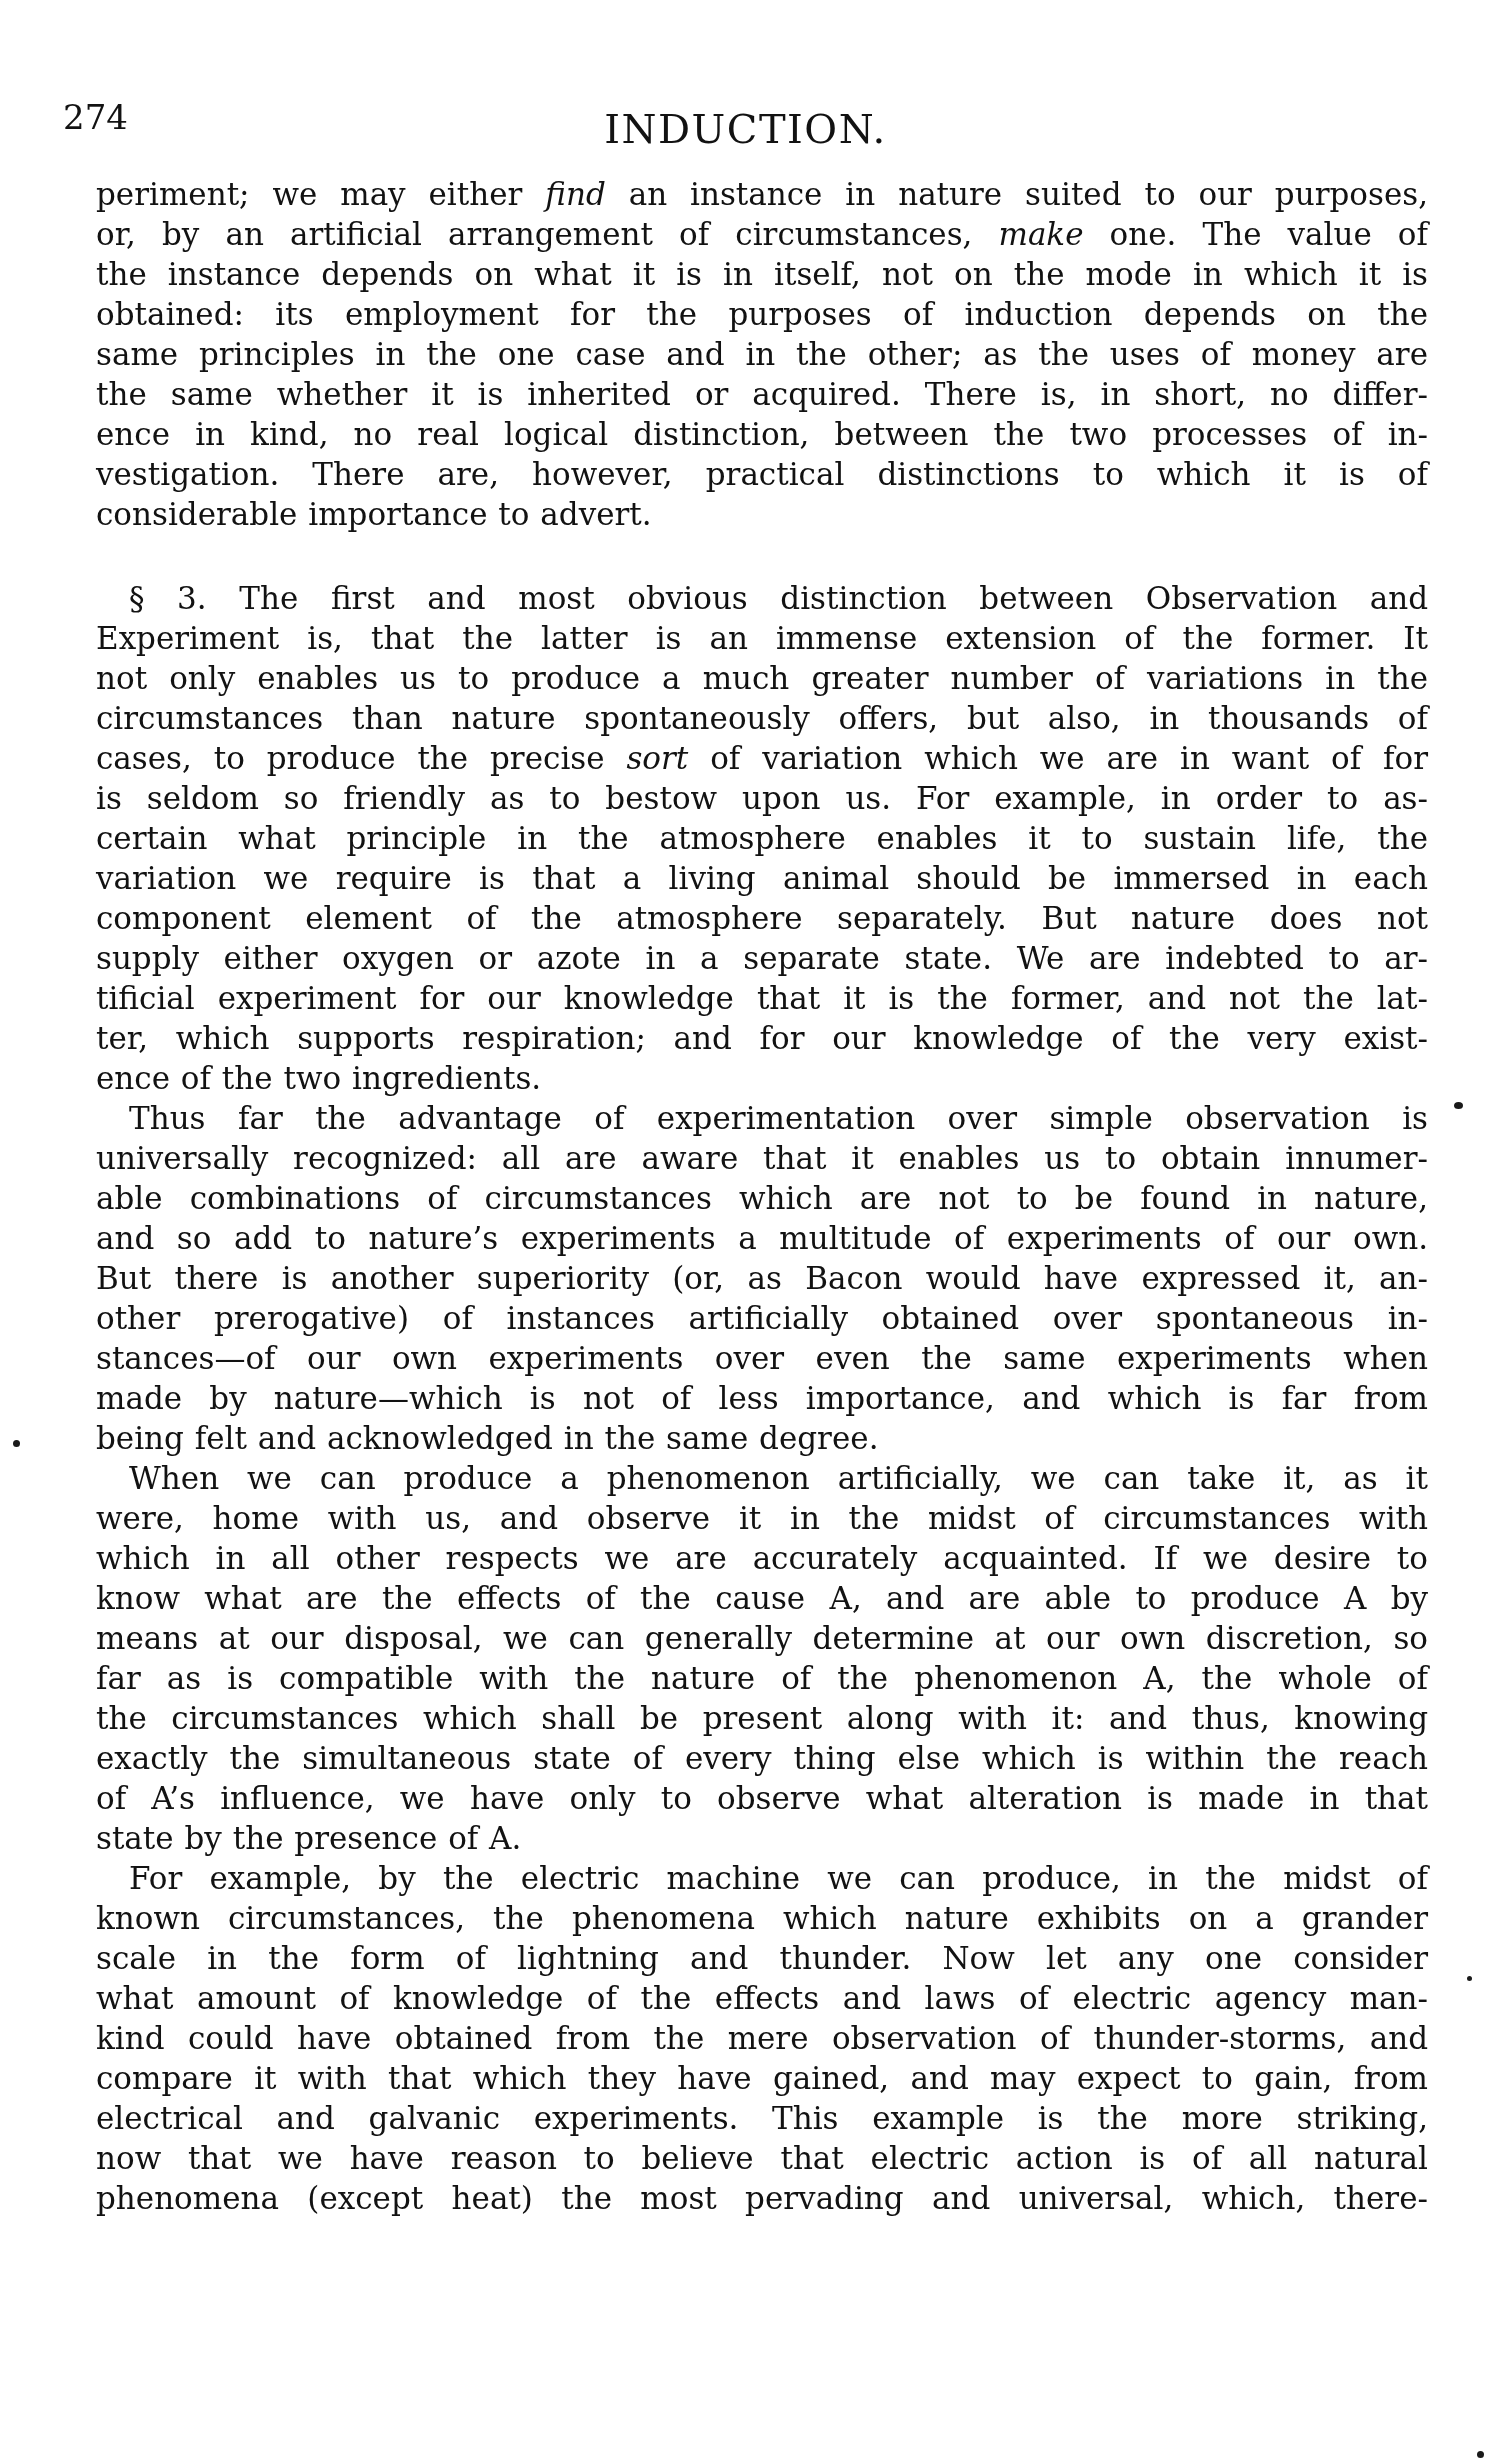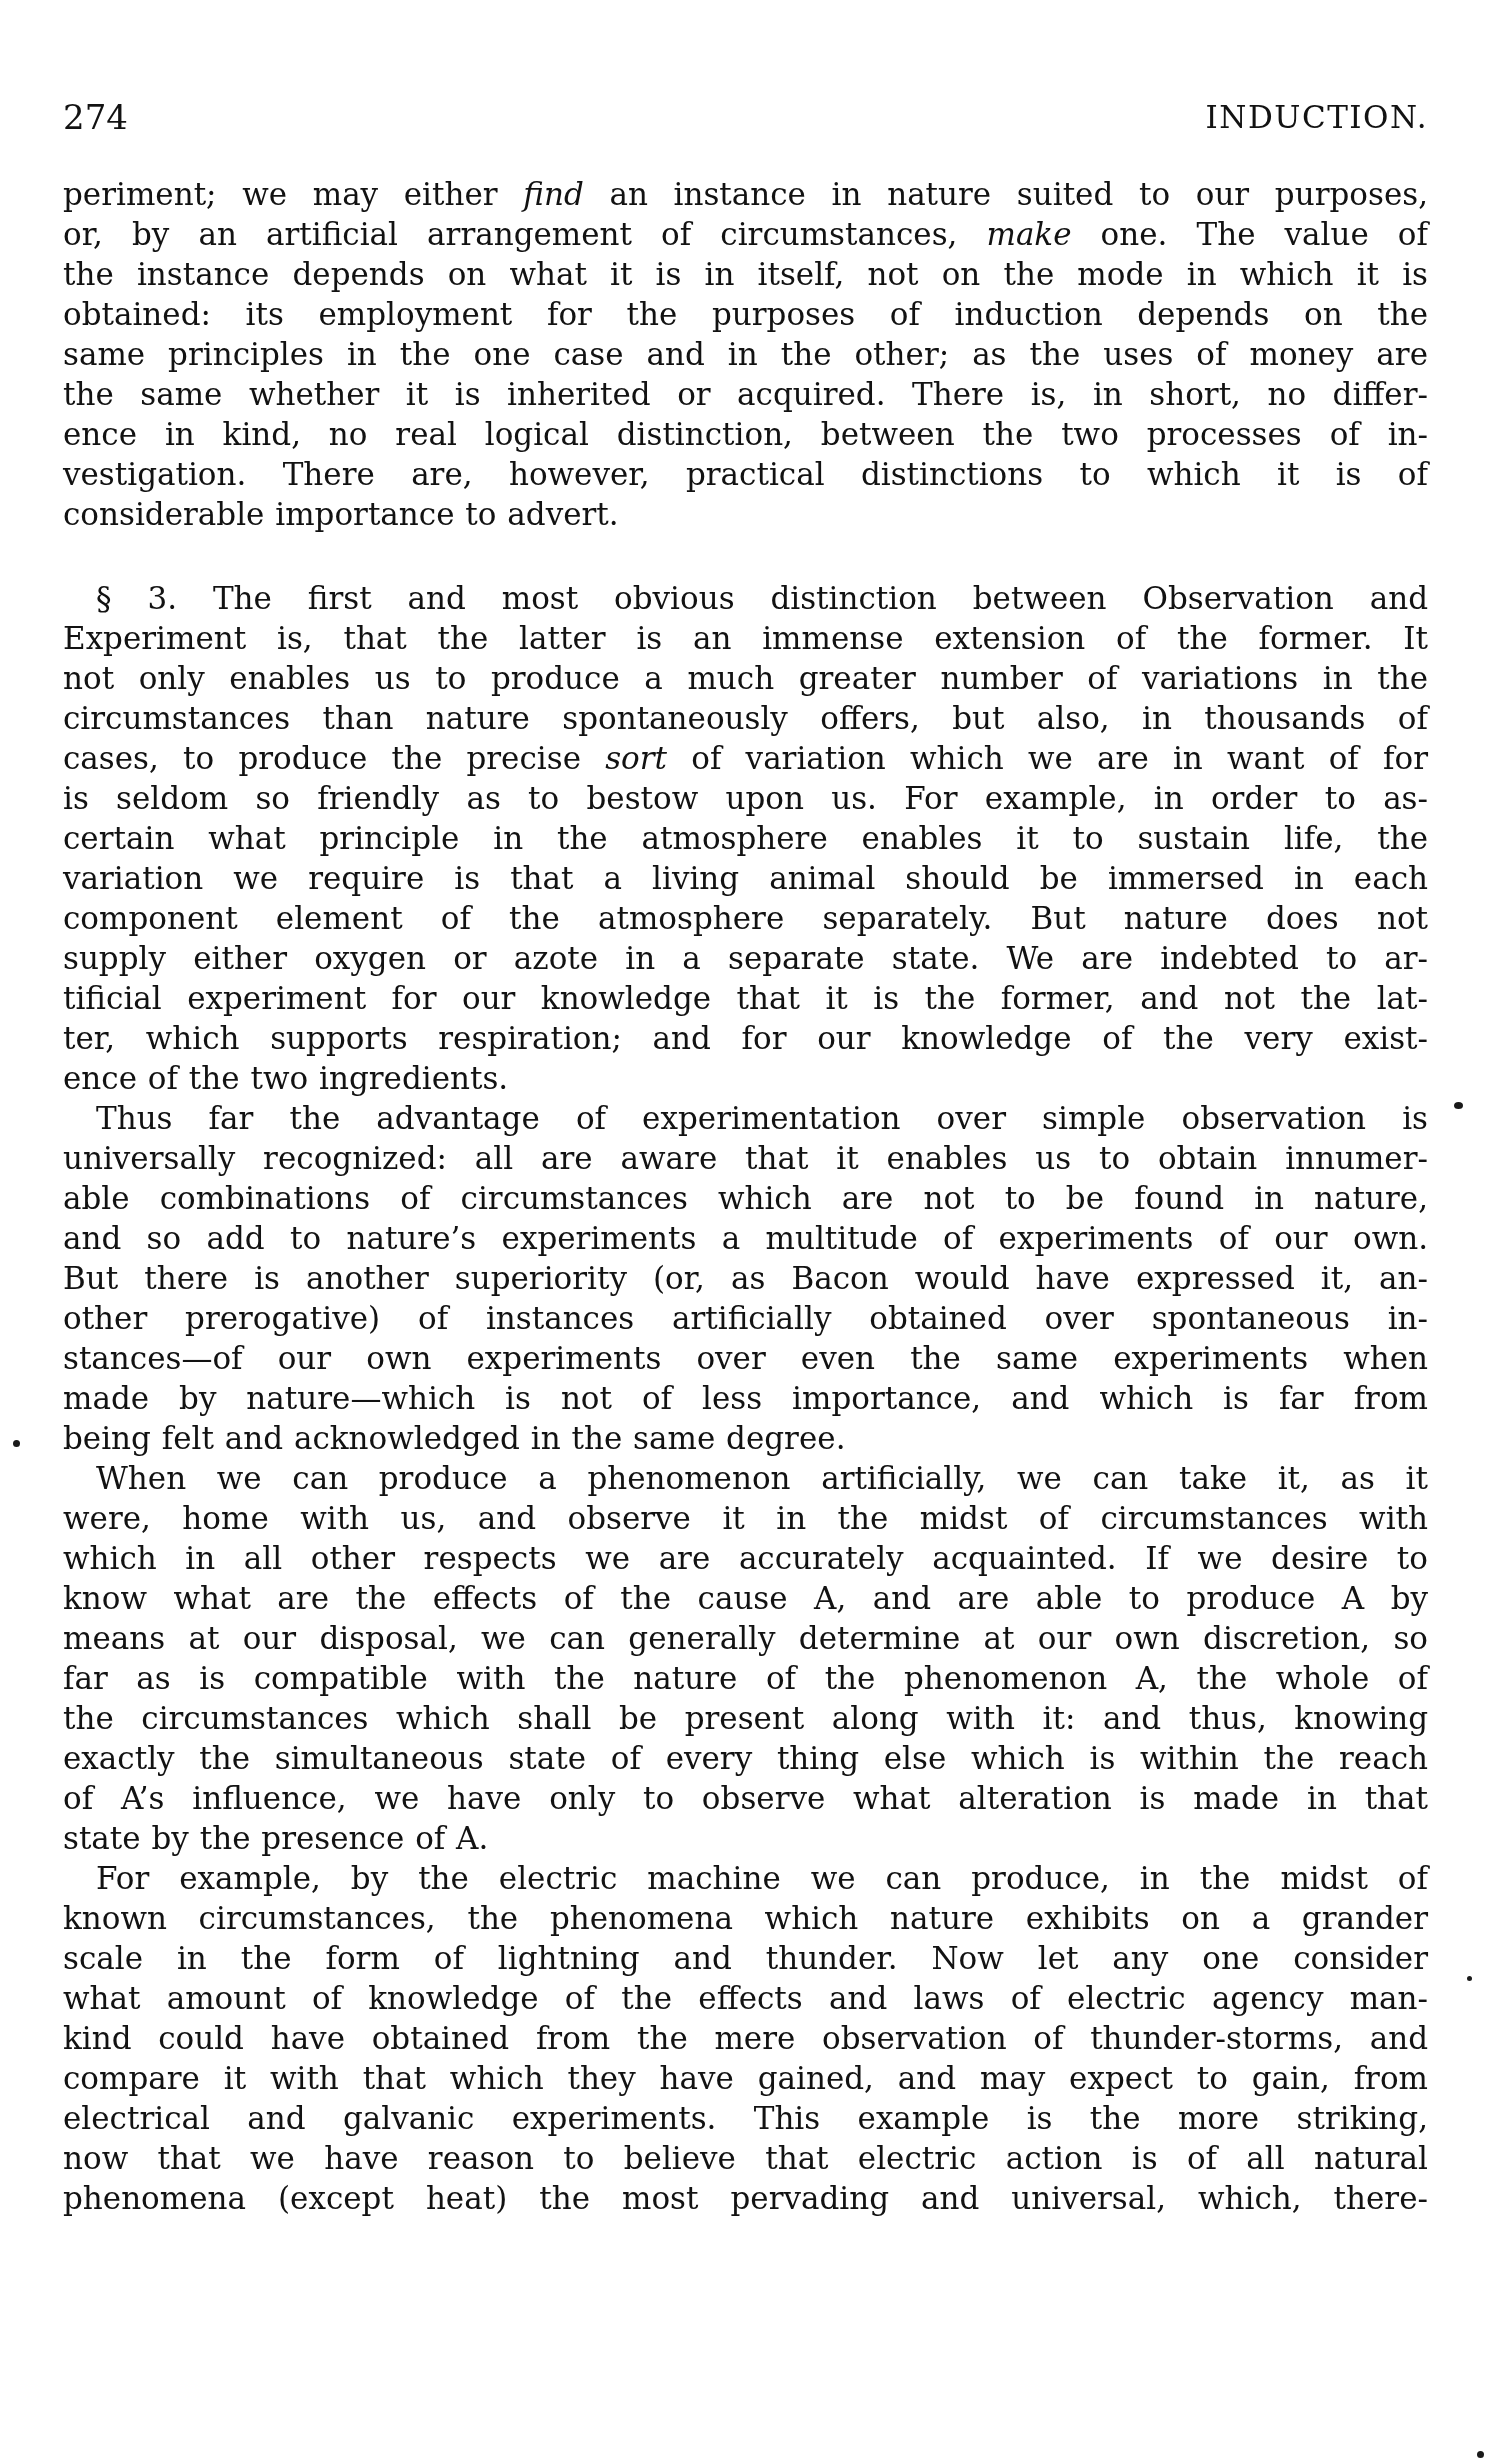--- a/index.html
+++ b/index.html
@@ -15,36 +15,37 @@
     position: absolute; inset: 0;
     padding: 98px 59px 0 63px;
     box-sizing: border-box;
   }
   .header { position: relative; height: 38px; }
   .page-num {
     position: absolute; left: 0; top: 0;
     font-size: 34px; line-height: 38px;
   }
   .running-head {
-    position: absolute; left: 0; right: 0; top: 0;
-    text-align: right;
-    font-size: 31px; line-height: 38px;
+    position: absolute; left: 0; right: 0; top: 12px;
+    text-align: center;
+    font-size: 40px; line-height: 38px;
     letter-spacing: 1.5px;
   }
   .body-text {
     margin-top: 38px;
     font-size: 31px;
     line-height: 40px;
   }
   .para { margin: 0; }
   .para.space-before { margin-top: 44px; }
   .line {
     text-align: justify;
     text-align-last: justify;
     word-spacing: 1px;
+    margin-left: 33px;
   }
   .line.last {
     text-align-last: left;
   }
   .para.indent .line:first-child { text-indent: 33px; }
   .it { font-style: italic; }
   .artifact {
     position: absolute;
     background: #1a1a1a;
     border-radius: 50%;

